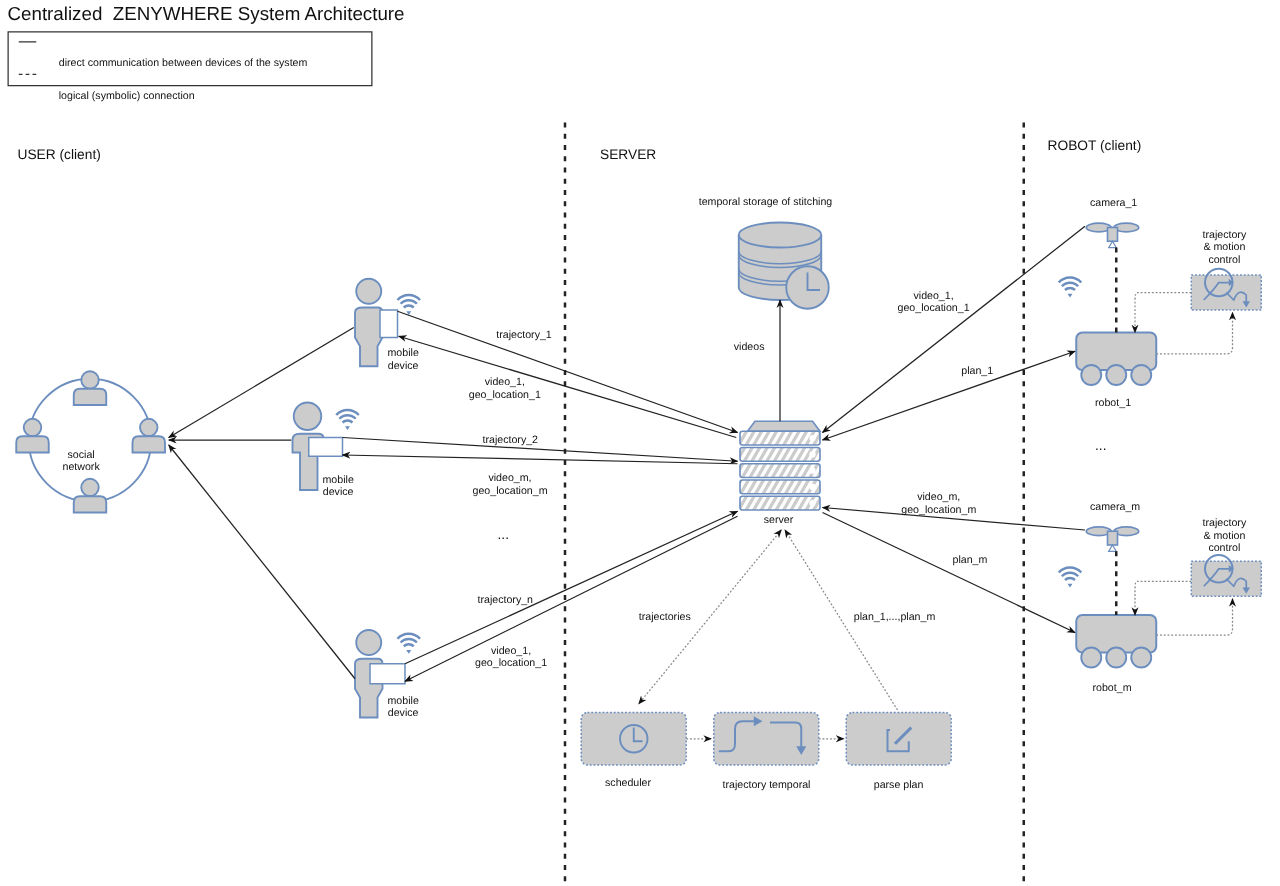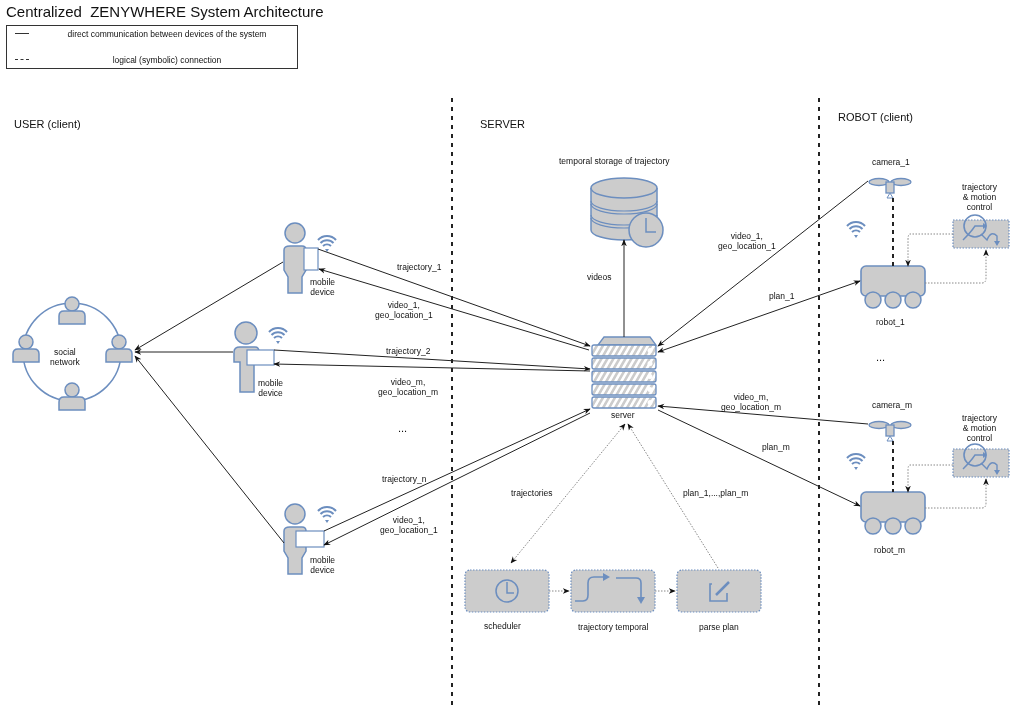--- a/index.html
+++ b/index.html
@@ -2,21 +2,21 @@
 <html><head>
 <meta charset="utf-8">
 <style>
   html, body { margin: 0; padding: 0; background: #ffffff; }
   body { width: 1024px; height: 709px; position: relative; overflow: hidden; font-family: "Liberation Sans", sans-serif; color: #111; }
   svg.diagram { position: absolute; left: 0; top: 0; }
   .title { position: absolute; left: 6px; top: 3px; font-size: 15px; white-space: pre; }
   .legend { position: absolute; left: 6px; top: 25px; width: 290px; height: 42px; border: 1px solid #333; font-size: 8.5px; }
   .legend .row { position: absolute; left: 0; width: 100%; height: 12px; }
   .legend .sample { position: absolute; left: 8px; top: 5px; width: 14px; height: 0; }
-  .legend .label { position: absolute; left: 40px; right: 10px; text-align: center; top: 0; line-height: 12px; }
+  .legend .label { position: absolute; left: 40px; right: 10px; top: 16px; line-height: 12px; }
   .lbl { position: absolute; font-size: 8.5px; text-align: center; white-space: nowrap; line-height: 10px; }
   .lbl.it { }
   .section { position: absolute; font-size: 11px; }
 </style>
 </head>
 <body>
 
 <div class="title">Centralized  ZENYWHERE System Architecture</div>
 
 <div class="legend">
@@ -185,29 +185,29 @@
 
     <line x1="624" y1="337" x2="624" y2="240" marker-end="url(#arr)"></line>
 
     <line x1="868" y1="181" x2="658" y2="346" marker-end="url(#arr)"></line>
     <line x1="658" y1="352" x2="860" y2="281" marker-start="url(#arr)" marker-end="url(#arr)"></line>
     <line x1="868" y1="424" x2="658" y2="406" marker-end="url(#arr)"></line>
     <line x1="658" y1="410" x2="860" y2="506" marker-end="url(#arr)"></line>
   </g>
 </svg>
 
-<div class="lbl" style="left:50px;top:347px;white-space:pre">social
+<div class="lbl" style="left:50px;top:358px;white-space:pre">social
 network</div>
 <div class="lbl" style="left:310px;top:277px;white-space:pre">mobile
 device</div>
 <div class="lbl" style="left:258px;top:378px;white-space:pre">mobile
 device</div>
 <div class="lbl" style="left:310px;top:555px;white-space:pre">mobile
 device</div>
-<div class="lbl" style="left:559px;top:156px">temporal storage of trajectory</div>
+<div class="lbl" style="left:559px;top:156px">temporal storage of stitching</div>
 <div class="lbl" style="left:611px;top:410px">server</div>
 <div class="lbl" style="left:872px;top:157px">camera_1</div>
 <div class="lbl" style="left:872px;top:400px">camera_m</div>
 <div class="lbl" style="left:876px;top:317px">robot_1</div>
 <div class="lbl" style="left:874px;top:545px">robot_m</div>
 <div class="lbl" style="left:962px;top:182px;white-space:pre">trajectory
 &amp; motion
 control</div>
 <div class="lbl" style="left:962px;top:413px;white-space:pre">trajectory
 &amp; motion

